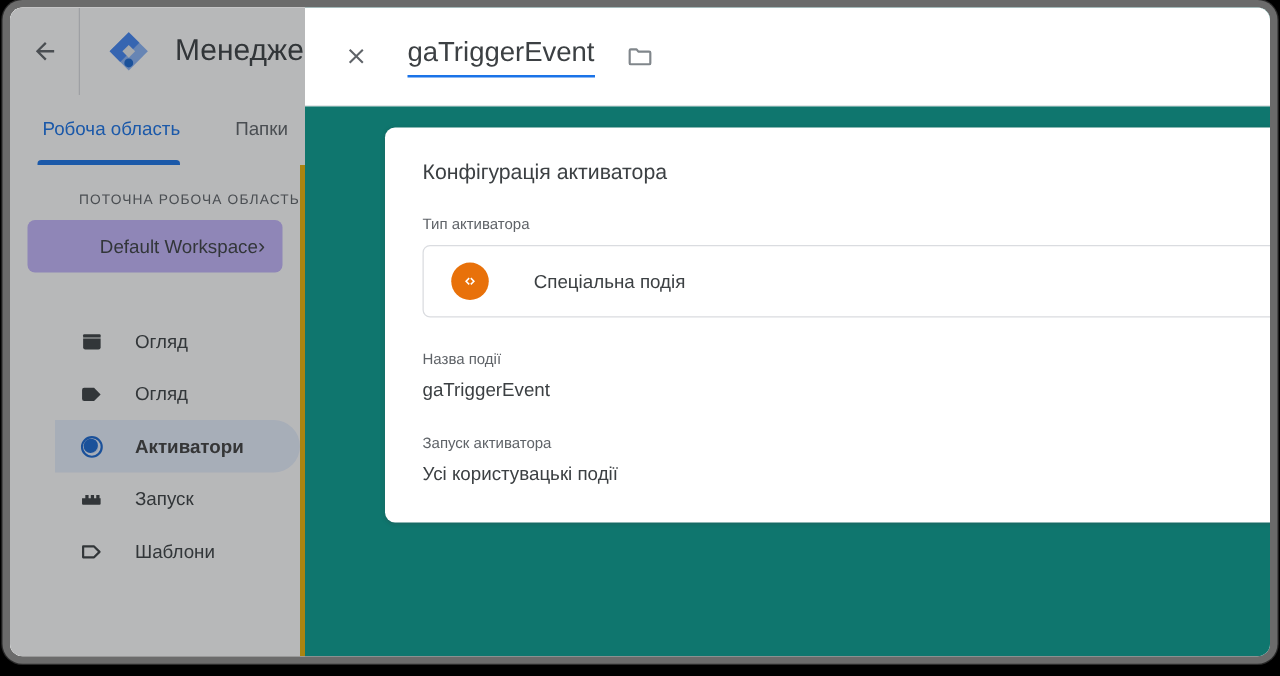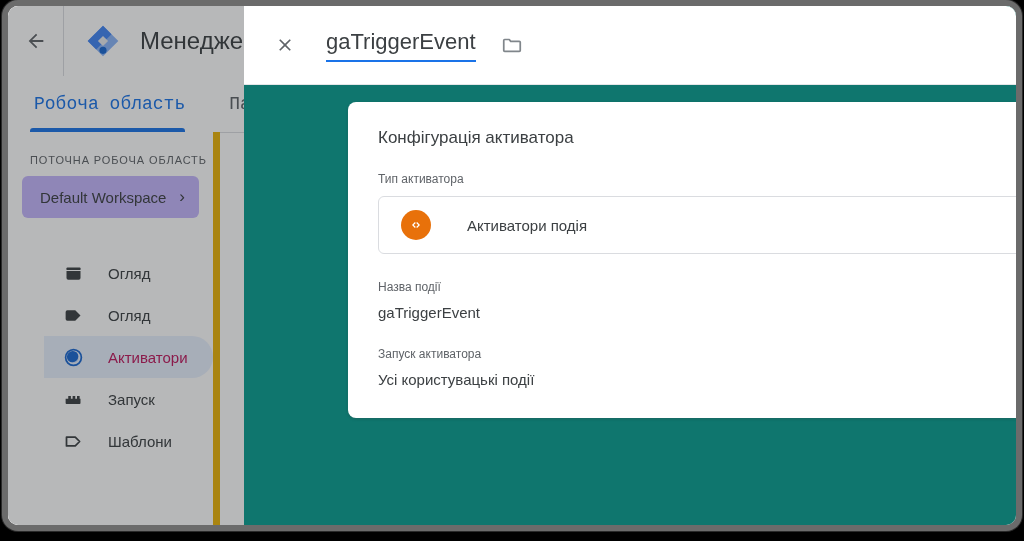--- a/index.html
+++ b/index.html
@@ -75,47 +75,47 @@
     height: 56px;
     display: flex;
     align-items: center;
     background: #ffffff;
     border-bottom: 1px solid #dadce0;
   }
   .tab {
     padding: 0 22px;
     height: 56px;
     line-height: 56px;
-    font-size: 18px;
+    font-size: 15px;
     color: #5f6368;
     position: relative;
     white-space: nowrap;
-    font-family: Liberation Mono, monospace;
   }
   .tab:first-child { padding-left: 26px; }
   .tab.active { color: #1a73e8; font-weight: 500; }
   .tab.active::after {
     content: "";
     position: absolute;
     left: 22px; right: 22px;
     bottom: 0;
     height: 4px;
     border-radius: 3px 3px 0 0;
     background: #1a73e8;
   }
 
   .sidebar {
     position: absolute;
     left: 0;
     top: 126px;
     bottom: 0;
-    width: 212px;
-    background: #ffffff;
-    border-right: 7px solid #eab308;
-    box-sizing: border-box;
+    width: 236px;
+    background: #ffffff;
+    border-right: 4px solid #eab308;
+    box-sizing: border-box;
+    text-align: right;
   }
   .ws-label {
     margin: 22px 0 0 22px;
     font-size: 11px;
     letter-spacing: 0.9px;
     color: #5f6368;
     text-transform: uppercase;
   }
   .ws-select {
     margin: 10px 14px 0 14px;
@@ -156,21 +156,21 @@
     flex: none;
   }
   .nav-item .nav-lbl {
     margin-left: 20px;
     font-size: 15px;
     color: #3c4043;
   }
   .nav-item.selected {
     background: #e8f0fe;
   }
-  .nav-item.selected .nav-lbl { color: #be185d; font-weight: 400; }
+  .nav-item.selected .nav-lbl { color: #404040; font-weight: 700; }
   .nav-item.selected .nav-ico { color: #1967d2; }
 
   
   .scrim {
     position: absolute;
     inset: 0;
     background: rgba(32,33,36,0.32);
   }
 
   
@@ -218,21 +218,21 @@
     width: 28px; height: 28px;
     display: flex; align-items: center; justify-content: center;
     color: #80868b;
     flex: none;
   }
 
   .modal-body {
     position: absolute;
     left: 0; right: 0;
     top: 79px; bottom: 0;
-    padding: 17px 0 0 104px;
+    padding: 17px 0 0 64px;
     box-sizing: border-box;
   }
   .card {
     background: #ffffff;
     border-radius: 8px;
     width: 760px;
     padding: 26px 30px 30px 30px;
     box-sizing: border-box;
     box-shadow: 0 1px 2px rgba(60,64,67,0.16), 0 1px 3px 1px rgba(60,64,67,0.08);
   }
@@ -409,21 +409,21 @@
         <div class="card-title">Конфігурація активатора</div>
 
         <div class="field-label">Тип активатора</div>
 
         <div class="type-box">
           <div class="type-ico">
             <svg width="16" height="16" viewBox="0 0 24 24" aria-hidden="true">
               <path d="M10.4 7.6 6 12l4.4 4.4 1.3-1.3L8.6 12l3.1-3.1zM13.6 7.6l-1.3 1.3 3.1 3.1-3.1 3.1 1.3 1.3L18 12z" fill="#ffffff"></path>
             </svg>
           </div>
-          <div class="type-name">Активатори подія</div>
+          <div class="type-name">Спеціальна подія</div>
         </div>
 
         <div class="spacer-22"></div>
 
         <div class="field-label">Назва події</div>
         <div class="field-value">gaTriggerEvent</div>
 
         <div class="spacer-22"></div>
 
         <div class="field-label">Запуск активатора</div>

